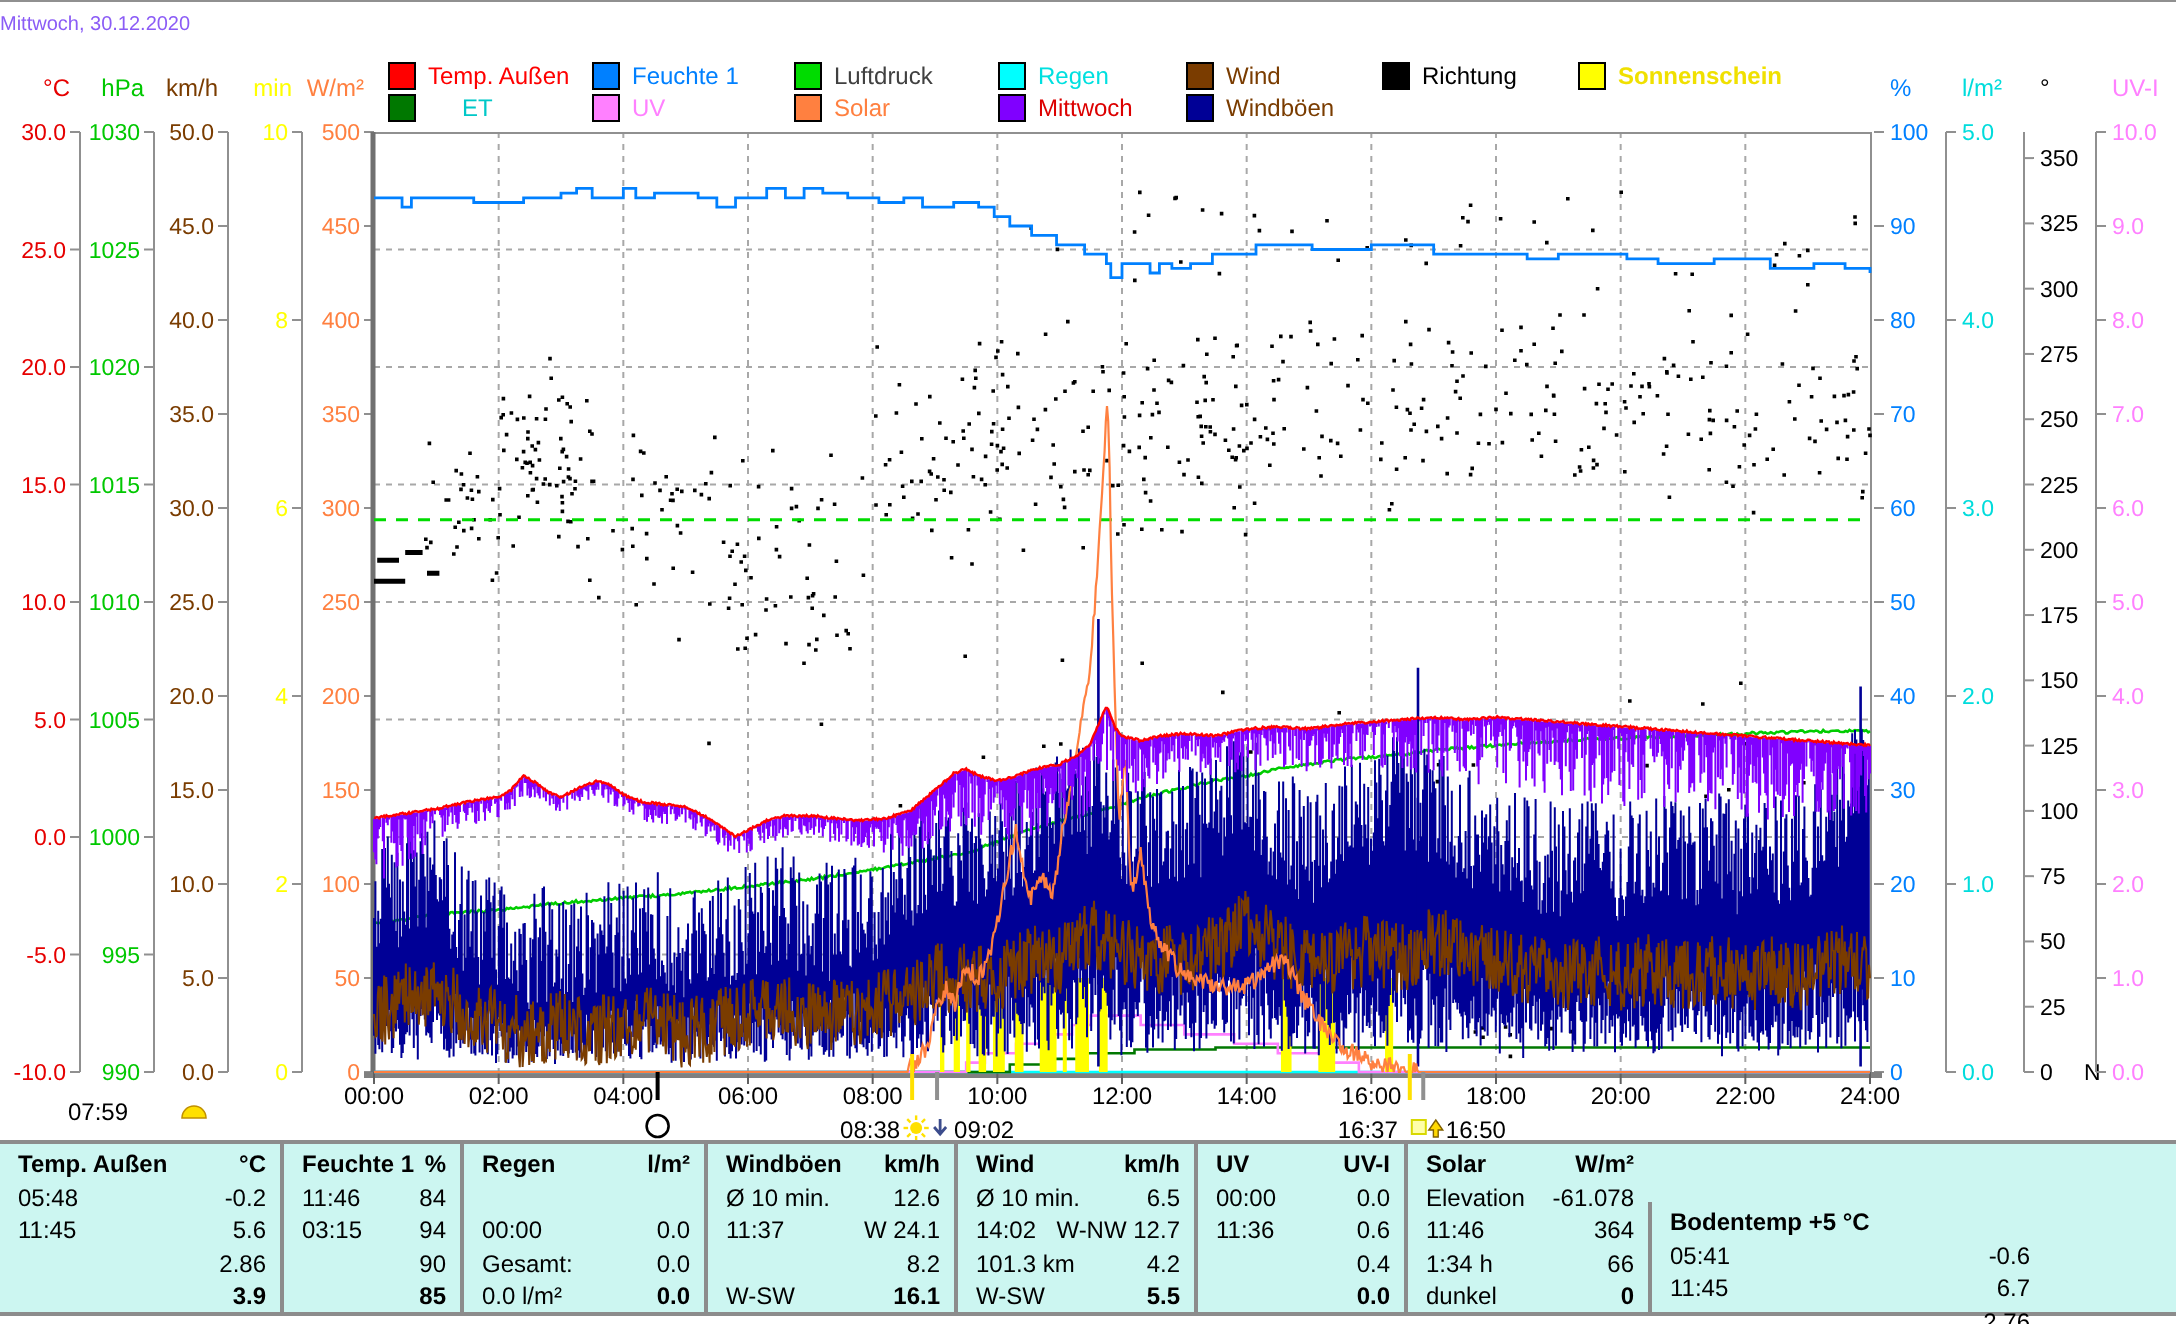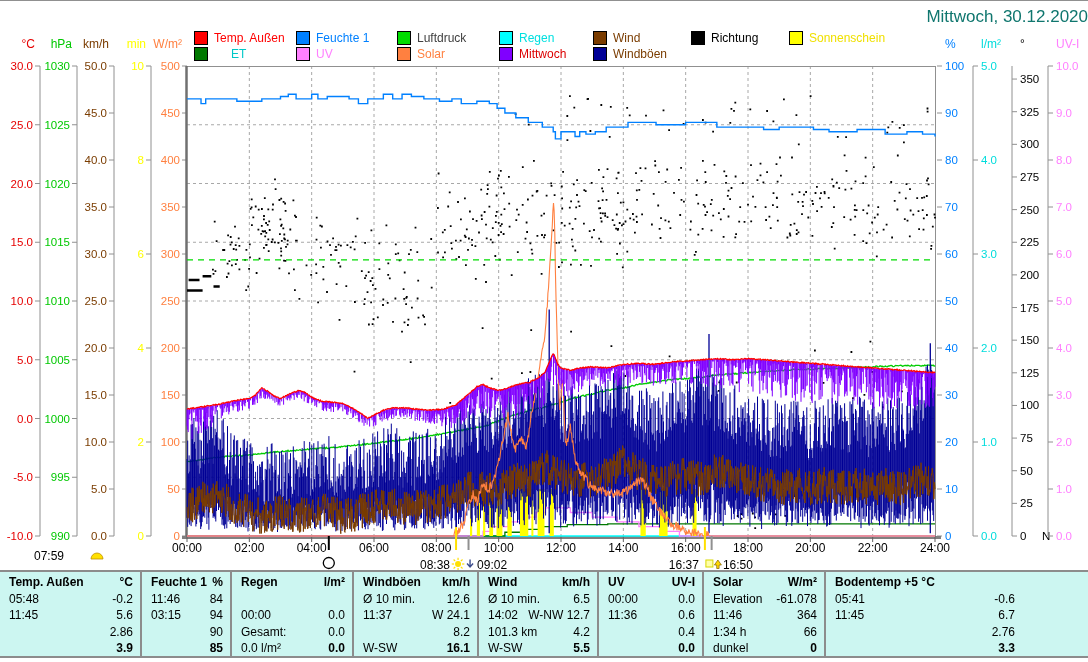--- a/index.html
+++ b/index.html
@@ -1,19 +1,19 @@
 <!DOCTYPE html>
 <html><head>
 <meta charset="utf-8">
 <style>
   html,body{margin:0;padding:0;background:#fff;}
   #app{position:relative;width:1088px;height:662px;background:#ffffff;
        font-family:"Liberation Sans",sans-serif;border-top:1px solid #909090;overflow:hidden;}
-  #chart-title{position:absolute;top:6px;left:0;width:100%;text-align:right;
-       font-size:17px;color:#0f766e;}
+  #chart-title{position:absolute;top:6px;left:0;width:100%;text-align:left;
+       font-size:10px;color:#8b5cf6;}
   #legend{position:absolute;left:0;top:0;width:100%;height:64px;}
   .leg-item{position:absolute;display:flex;align-items:center;font-size:12px;white-space:nowrap;}
   .leg-swatch{width:12px;height:12px;border:1px solid #000;margin-right:6px;flex:0 0 auto;}
   #chart-svg{position:absolute;left:0;top:0;}
   #stats-table{position:absolute;left:0;top:569px;width:1088px;height:88px;
        background:#ccf6f1;border-top:2px solid #8c8c8c;border-bottom:2px solid #8c8c8c;
        display:flex;box-sizing:border-box;color:#000;font-size:12px;}
   .scol{box-sizing:border-box;padding-top:2px;}
   .scol + .scol{border-left:2px solid #8c8c8c;}
   .srow{height:16.5px;display:flex;justify-content:space-between;align-items:center;
@@ -44,21 +44,21 @@
         <span>Regen</span>
       </div>
       <div class="leg-item" style="left: 593px; top: 30px; color: rgb(122, 60, 0);">
         <span class="leg-swatch" style="background: rgb(122, 60, 0);"></span>
         <span>Wind</span>
       </div>
       <div class="leg-item" style="left: 691px; top: 30px; color: rgb(0, 0, 0);">
         <span class="leg-swatch" style="background: rgb(0, 0, 0);"></span>
         <span>Richtung</span>
       </div>
-      <div class="leg-item" style="left: 789px; top: 30px; color: rgb(240, 224, 0);">
+      <div class="leg-item" style="left: 789px; top: 30px; color: rgb(240, 224, 0); font-weight: bold;">
         <span class="leg-swatch" style="background: rgb(255, 255, 0);"></span>
         <span>Sonnenschein</span>
       </div>
       <div class="leg-item" style="left: 194px; top: 46px; color: rgb(0, 200, 200); gap: 17px;">
         <span class="leg-swatch" style="background: rgb(0, 120, 0);"></span>
         <span>ET</span>
       </div>
       <div class="leg-item" style="left: 296px; top: 46px; color: rgb(255, 128, 255);">
         <span class="leg-swatch" style="background: rgb(255, 128, 255);"></span>
         <span>UV</span>
@@ -572,21 +572,21 @@
         </div>
         <div class="srow">
           <div class="">1:34 h</div>
           <div class="">66</div>
         </div>
         <div class="srow">
           <div class="">dunkel</div>
           <div class="b">0</div>
         </div>
       </div>
-      <div class="scol" style="width: 198px;">
+      <div class="scol" style="width: 198px; margin-top: 29px;">
         <div class="srow">
           <div class="b">Bodentemp +5  °C</div>
         </div>
         <div class="srow">
           <div class="">05:41</div>
           <div class="">-0.6</div>
         </div>
         <div class="srow">
           <div class="">11:45</div>
           <div class="">6.7</div>

